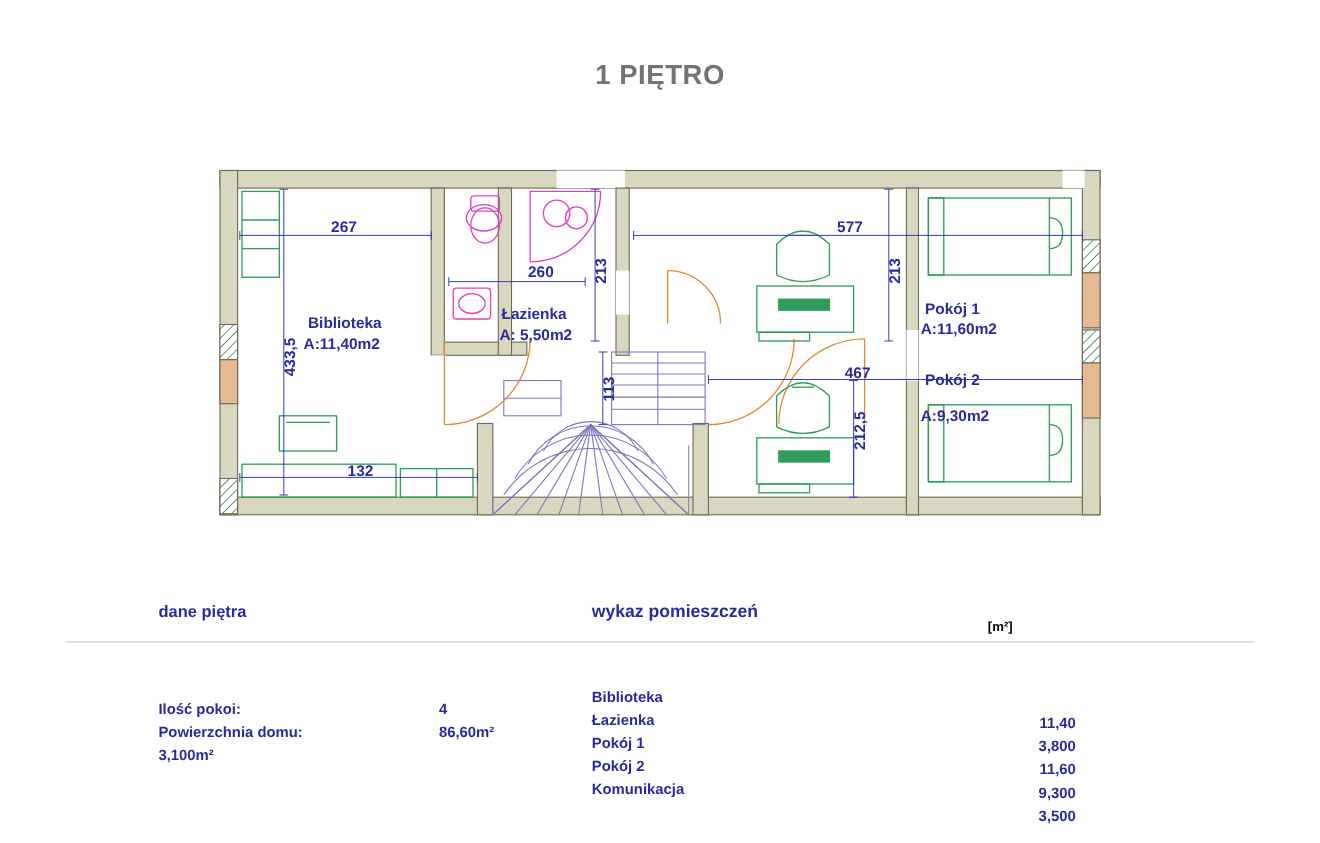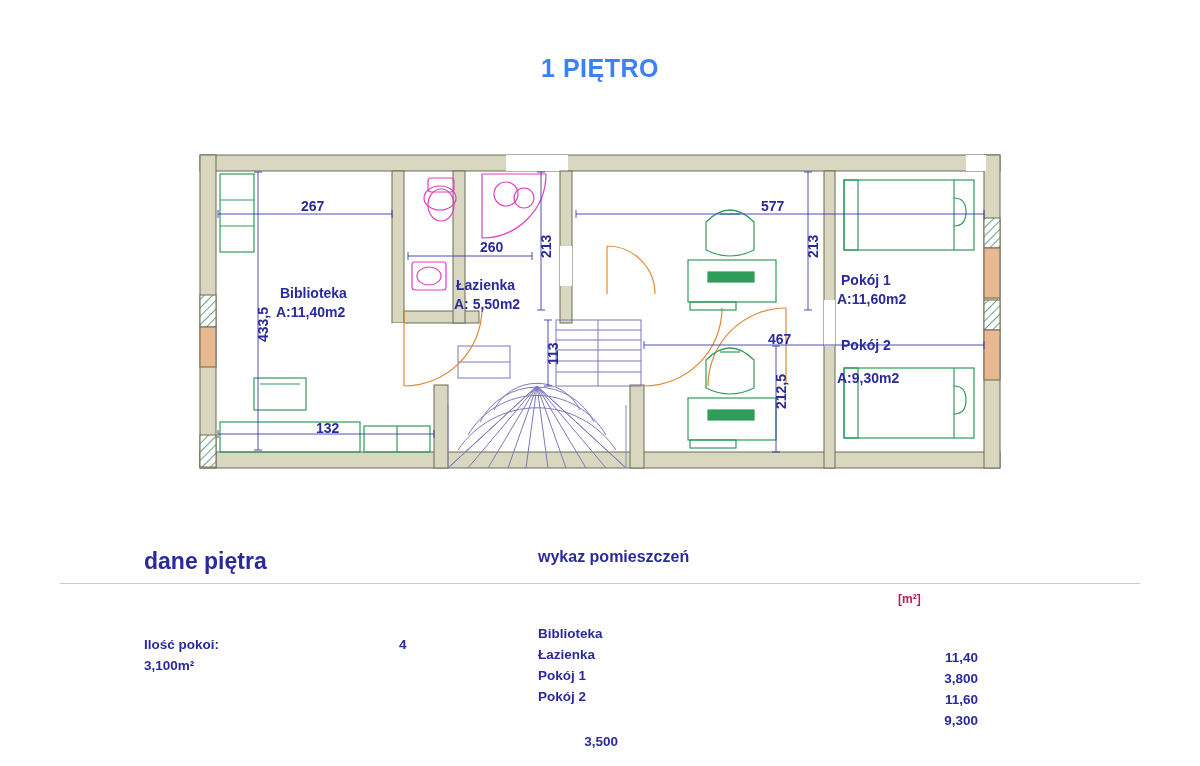--- a/index.html
+++ b/index.html
@@ -23,21 +23,21 @@
   
   .title {
     position: absolute;
     top: 54px;
     left: 0;
     width: 1200px;
     text-align: center;
     font-size: 25px;
     font-weight: bold;
     letter-spacing: 0.5px;
-    color: #3b82f6;
+    color: #737373;
   }
 
   
   .plan {
     position: absolute;
     left: 196px;
     top: 150px;
     width: 808px;
     height: 325px;
   }
@@ -62,39 +62,39 @@
     left: 60px;
     top: 583px;
     width: 1080px;
     height: 1px;
     background: #c9c9d8;
   }
   .h-left {
     position: absolute;
     left: 144px;
     top: 548px;
-    font-size: 23px;
+    font-size: 15px;
     font-weight: bold;
     color: #2a2a9c;
   }
   .h-right {
     position: absolute;
     left: 538px;
     top: 548px;
     font-size: 16px;
     font-weight: bold;
     color: #2a2a9c;
   }
   .h-unit {
     position: absolute;
     left: 898px;
-    top: 592px;
+    top: 563px;
     font-size: 12px;
     font-weight: bold;
-    color: #be185d;
+    color: #000000;
   }
   .tbl {
     position: absolute;
     font-size: 13.5px;
     font-weight: bold;
     color: #2a2a9c;
   }
   .tbl .row {
     display: flex;
     height: 21px;
@@ -326,20 +326,24 @@
   <div class="h-right">wykaz pomieszczeń</div>
   <div class="h-unit">[m²]</div>
   <div class="hr"></div>
 
   <div class="tbl" id="floor-data">
     <div class="row">
       <div class="k">Ilość pokoi:</div>
       <div class="v">4</div>
     </div>
     <div class="row">
+      <div class="k">Powierzchnia domu:</div>
+      <div class="v">86,60m²</div>
+    </div>
+    <div class="row">
       <div class="v">3,100m²</div>
     </div>
   </div>
 
   <div class="tbl" id="rooms-data">
     <div class="row">
       <div class="k">Biblioteka</div>
       <div class="v">11,40</div>
     </div>
     <div class="row">
@@ -348,17 +352,18 @@
     </div>
     <div class="row">
       <div class="k">Pokój 1</div>
       <div class="v">11,60</div>
     </div>
     <div class="row">
       <div class="k">Pokój 2</div>
       <div class="v">9,300</div>
     </div>
     <div class="row">
+      <div class="k">Komunikacja</div>
       <div class="v">3,500</div>
     </div>
   </div>
 
 </div>
 
 </body></html>

